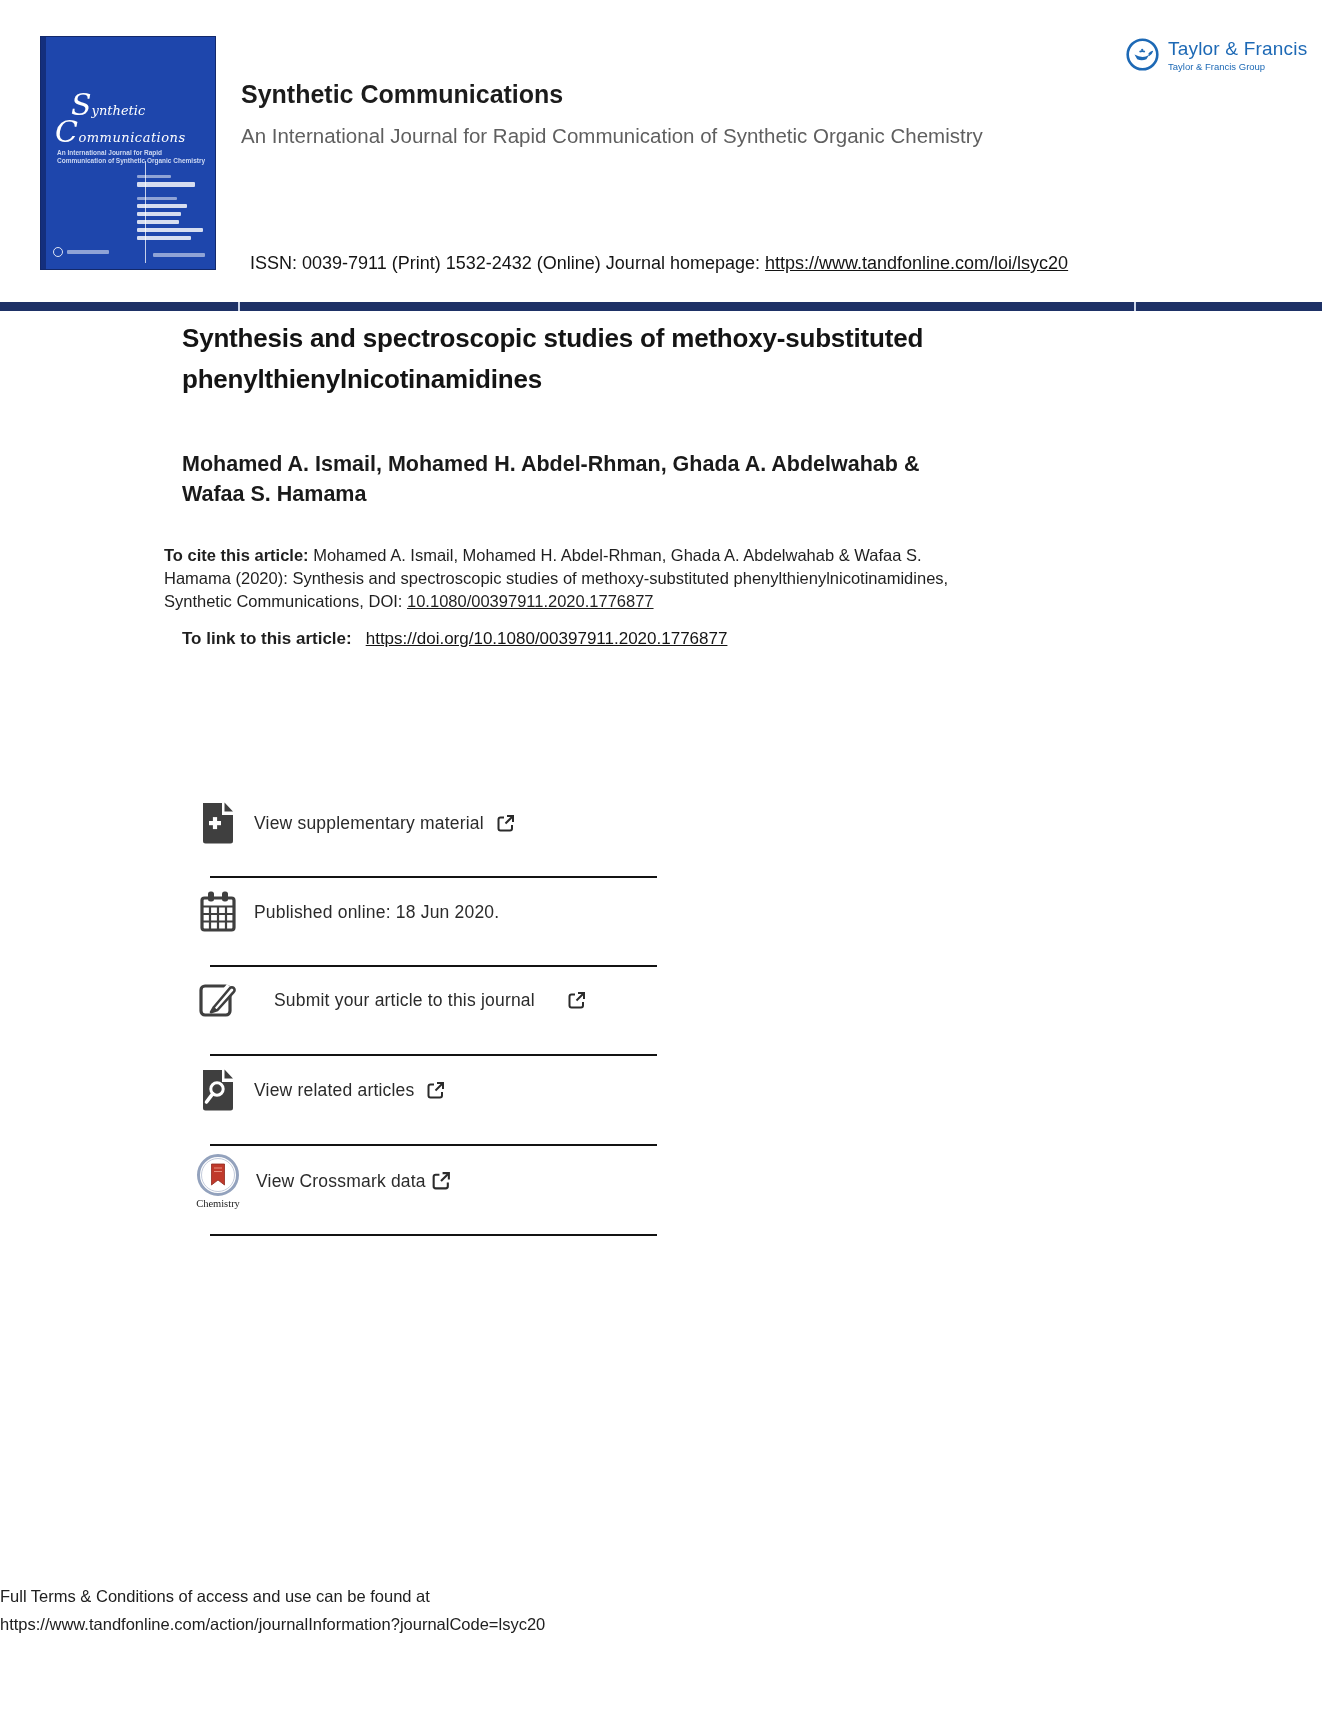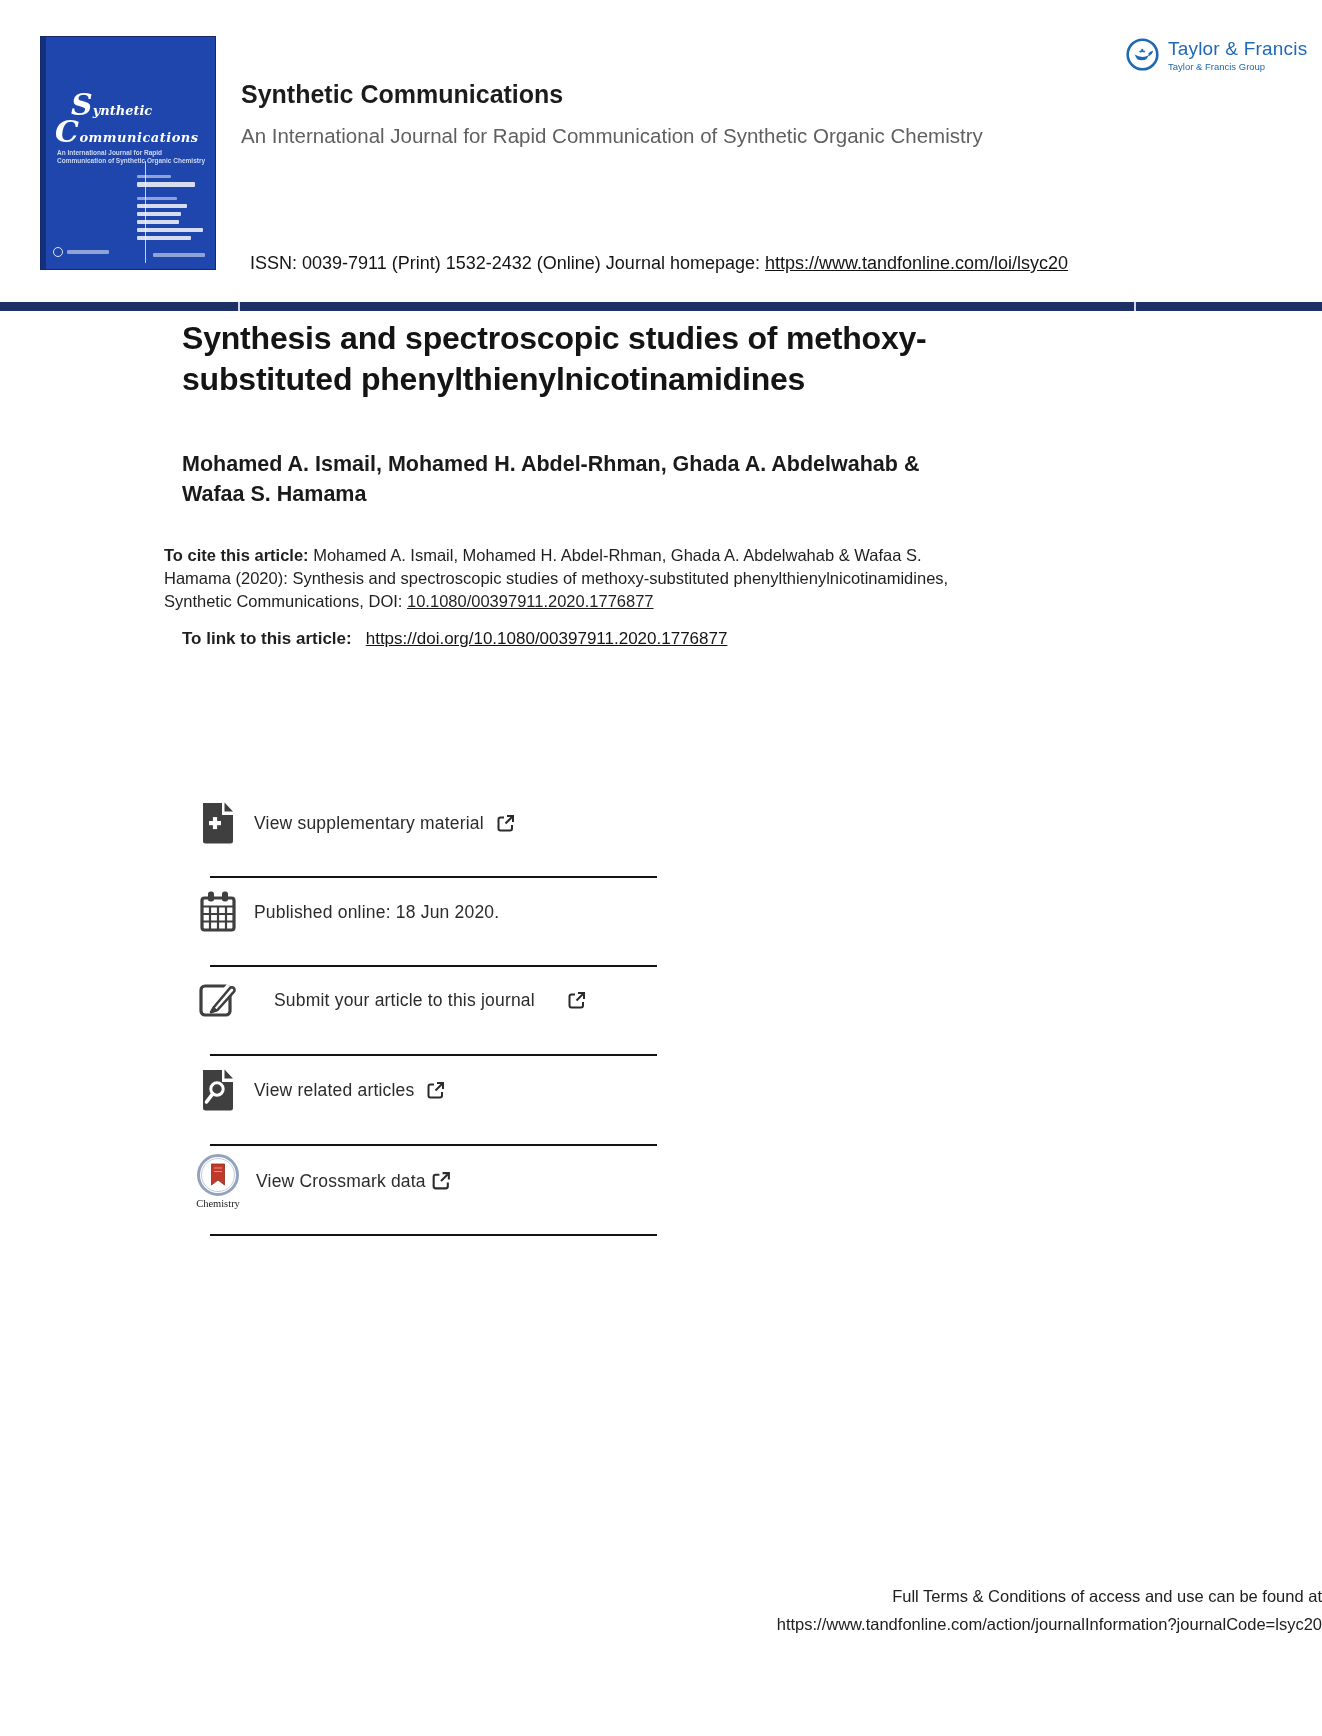--- a/index.html
+++ b/index.html
@@ -10,21 +10,21 @@
     font-family:"Liberation Sans", sans-serif; color:#1a1a1a;
   }
 
   
   .cover {
     position:absolute; left:40px; top:36px; width:176px; height:234px;
     background:#1e46ac; border:1px solid #13296b; overflow:hidden;
   }
   .cover-spine { position:absolute; left:0; top:0; width:5px; height:100%; background:#142f7d; }
   .cover-script { position:absolute; left:14px; top:58px; width:150px;
-    font-family:"DejaVu Serif", serif; font-style:italic; font-weight:bold; color:#ffffff; }
+    font-family:"DejaVu Serif", serif; font-style:italic; font-weight:normal; color:#ffffff; }
   .cover-script .l1 { font-size:13px; margin-left:16px; line-height:20px; }
   .cover-script .l2 { font-size:13px; line-height:22px; letter-spacing:0.5px; }
   .cover-script .l1::first-letter, .cover-script .l2::first-letter { font-size:30px; }
   .cover-subtitle { position:absolute; left:16px; top:112px; width:150px;
     font-size:6.5px; line-height:8px; font-weight:bold; color:#cdd8f2; }
   .bar { background:rgba(255,255,255,0.82); border-radius:1px; }
   .bar.dim { background:rgba(255,255,255,0.5); }
   .cover-editors { position:absolute; left:96px; top:138px; }
   .cover-editors .bar { margin-bottom:4px; }
   .cover-divider { position:absolute; left:104px; top:124px; bottom:6px; width:1px;
@@ -43,41 +43,41 @@
   .journal-subtitle { position:absolute; left:241px; top:121px; width:800px;
     font-size:20.5px; line-height:29px; color:#5f5f5f; }
   .issn-line { position:absolute; left:250px; top:253px; font-size:18px; color:#141414; }
   .issn-line a, .plain-link { color:#141414; text-decoration:underline; cursor:pointer; }
 
   .navy-rule { position:absolute; left:0; top:302px; width:1322px; height:9px; background:#1e3166; }
   .navy-rule .gap { position:absolute; top:0; width:2px; height:100%; background:#cdd6ea; }
 
   
   .article-title { position:absolute; left:182px; top:318px; width:860px;
-    font-size:32px; line-height:41px; font-weight:bold; color:#141414; letter-spacing:-0.2px; }
+    font-size:26px; line-height:41px; font-weight:bold; color:#141414; letter-spacing:-0.2px; }
   .article-authors { position:absolute; left:182px; top:449px; width:790px;
     font-size:21.5px; line-height:30px; font-weight:bold; color:#1a1a1a; }
   .cite-block { position:absolute; left:164px; top:544px; width:815px;
     font-size:16.5px; line-height:23px; color:#1f1f1f; }
   .cite-block b { font-weight:bold; }
   .doi-link { text-decoration:underline; cursor:pointer; }
   .link-block { position:absolute; left:182px; top:629px; font-size:17px; color:#1f1f1f; }
   .link-block b { font-weight:bold; margin-right:14px;text-align:right; }
 
   
   .action-row { position:absolute; left:196px; display:flex; align-items:center; cursor:pointer; }
   .action-icon { width:44px; display:flex; justify-content:center; }
   .action-label { margin-left:14px; font-size:17.5px; color:#2b2b2b; letter-spacing:0.2px; }
   .ext-icon { margin-left:11px; display:inline-flex; }
   .separator { position:absolute; left:210px; width:447px; height:2px; background:#131313; }
   .crossmark-wrap { display:flex; flex-direction:column; align-items:center; }
   .crossmark-caption { font-family:"Liberation Serif", serif; font-size:10.5px; color:#222; margin-top:1px; }
 
   
-  .footer { position:absolute; left:0; top:1582px; width:1322px; text-align:right;
+  .footer { position:absolute; left:0; top:1582px; width:1322px; text-align:left;
     font-size:16.5px; line-height:28px; color:#202020; }
 </style>
 </head>
 <body>
 
 <div class="page">
 
   <div class="cover">
     <div class="cover-spine"></div>
     <div class="cover-script">

